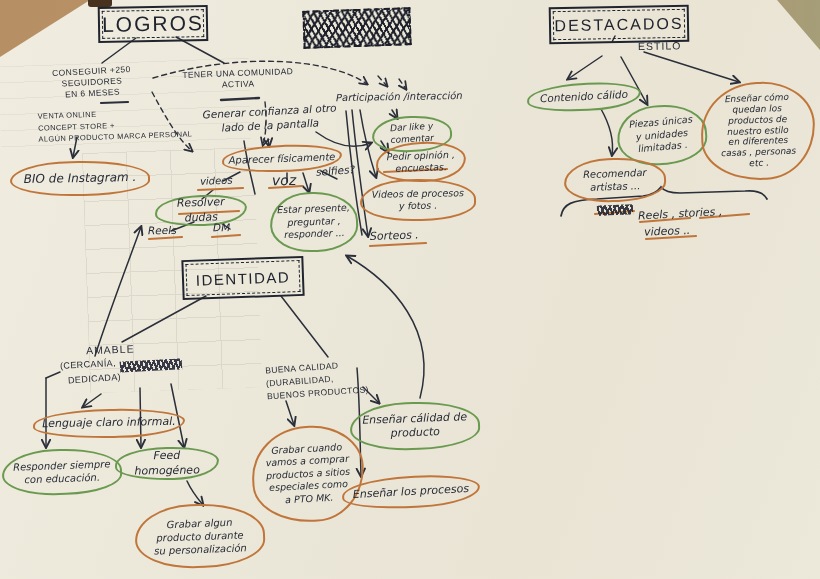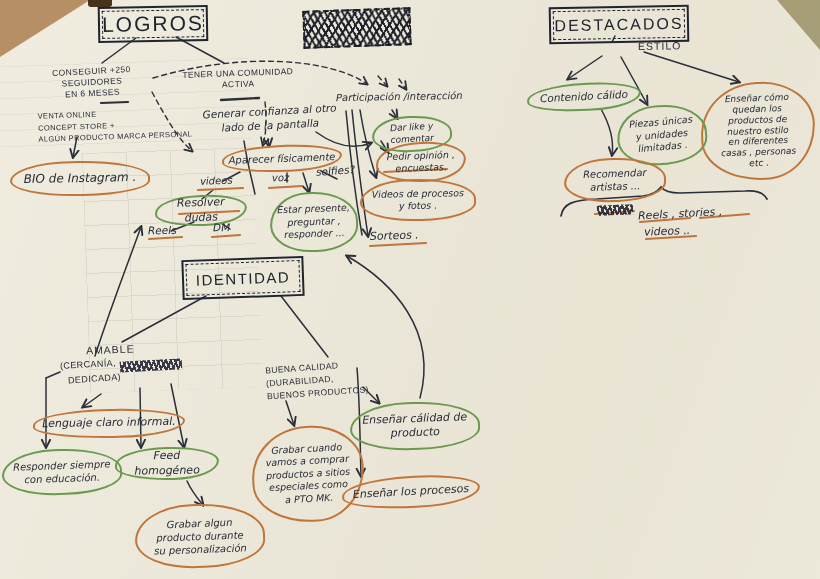--- a/index.html
+++ b/index.html
@@ -157,21 +157,21 @@
   <div class="node caps center rm2" style="left:181px;top:68px;width:114px;font-size:8.5px;">TENER UNA COMUNIDAD
 ACTIVA</div>
   <div class="node caps rm2" style="left:38px;top:108px;width:160px;font-size:7.5px;line-height:1.55;">VENTA ONLINE
 CONCEPT STORE +
 ALGÚN PRODUCTO MARCA PERSONAL</div>
   <div class="node bubble orange b1 script rm1" style="left:10px;top:161px;width:140px;height:35px;font-size:12px;">BIO de Instagram .</div>
   <div class="node script center rm3" style="left:194px;top:105px;width:152px;font-size:10.5px;">Generar confianza al otro
 lado de la pantalla</div>
   <div class="node bubble orange b2 script rm2" style="left:222px;top:145px;width:120px;height:27px;font-size:10px;">Aparecer físicamente</div>
   <div class="node script rm2" style="left:200px;top:174px;width:46px;font-size:10px;">videos</div>
-  <div class="node script rm1" style="left:272px;top:171px;width:36px;font-size:10px;">voz</div>
+  <div class="node script rm1" style="left:272px;top:171px;width:36px;font-size:14px;">voz</div>
   <div class="node script rm4" style="left:316px;top:164px;width:52px;font-size:10.5px;">selfies?</div>
 
   <div class="node script rm1" style="left:336px;top:90px;width:130px;font-size:10px;">Participación /interacción</div>
   <div class="node bubble green b1 script rm3" style="left:372px;top:116px;width:80px;height:36px;font-size:9px;">Dar like y comentar</div>
   <div class="node bubble orange b2 script rm2" style="left:376px;top:142px;width:90px;height:40px;font-size:9.5px;">Pedir opinión ,
 encuestas.</div>
   <div class="node bubble orange b1 script rm1" style="left:360px;top:179px;width:116px;height:42px;font-size:9.5px;">Videos de procesos
 y fotos .</div>
   <div class="node script rm2" style="left:370px;top:229px;width:62px;font-size:11px;">Sorteos .</div>
 

